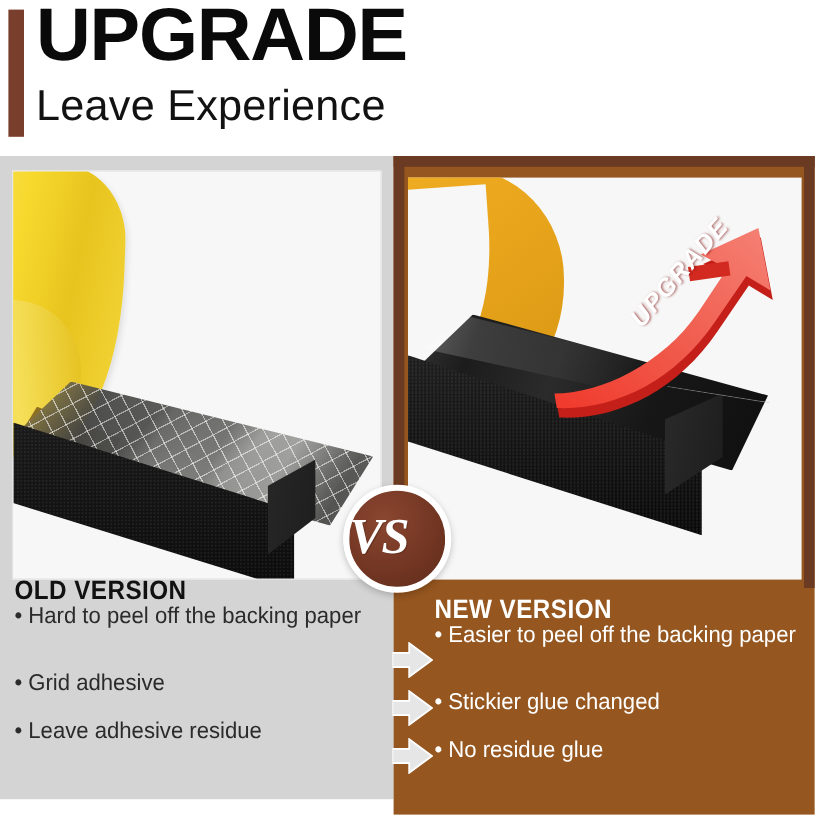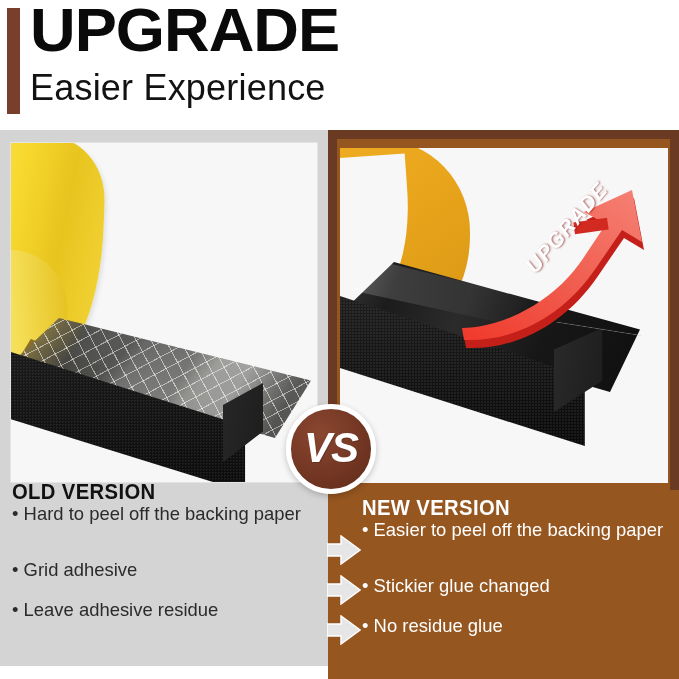--- a/index.html
+++ b/index.html
@@ -256,21 +256,22 @@
     left: 286px; top: 404px;
     width: 90px; height: 90px;
     border-radius: 50%;
     background: radial-gradient(circle at 36% 30%, #8a4630 0%, #713522 60%, #5e2c1b 100%);
     border: 5px solid #ffffff;
     box-sizing: border-box;
     box-shadow: 0 2px 6px rgba(0,0,0,.22);
     z-index: 40;
     display: flex;
     align-items: center;
-    justify-content: center;
+    justify-content: flex-start;
+    font-family: Liberation Serif, serif;
   }
   #vs-text {
     font-size: 42px;
     font-weight: bold;
     font-style: italic;
     color: #ffffff;
     letter-spacing: -1px;
     line-height: 1;
     text-shadow: 1px 1px 0 rgba(0,0,0,.18);
     transform: translateY(-1px);
@@ -323,21 +324,21 @@
   #chev-1 { top: 535px; }
   #chev-2 { top: 575px; }
   #chev-3 { top: 615px; }
 </style>
 </head>
 <body>
 
 <div id="header">
   <div id="accent-bar"></div>
   <div id="title-main">UPGRADE</div>
-  <div id="title-sub">Easier Experience</div>
+  <div id="title-sub">Leave Experience</div>
 </div>
 
 <div id="panel-left"></div>
 
 <div class="img-frame" id="frame-left">
   <div id="old-tape"></div>
   <div id="old-tape-fold"></div>
   <div id="old-bar-goldedge"></div>
   <div id="old-bar-top"></div>
   <div id="old-bar-top-spec"></div>

